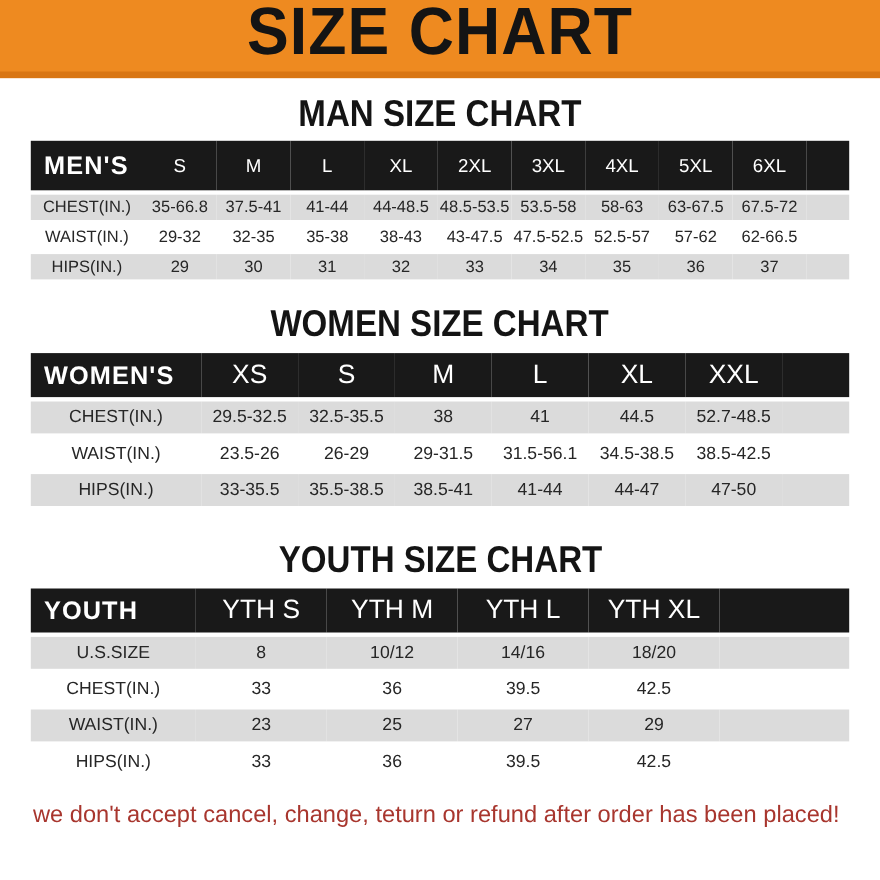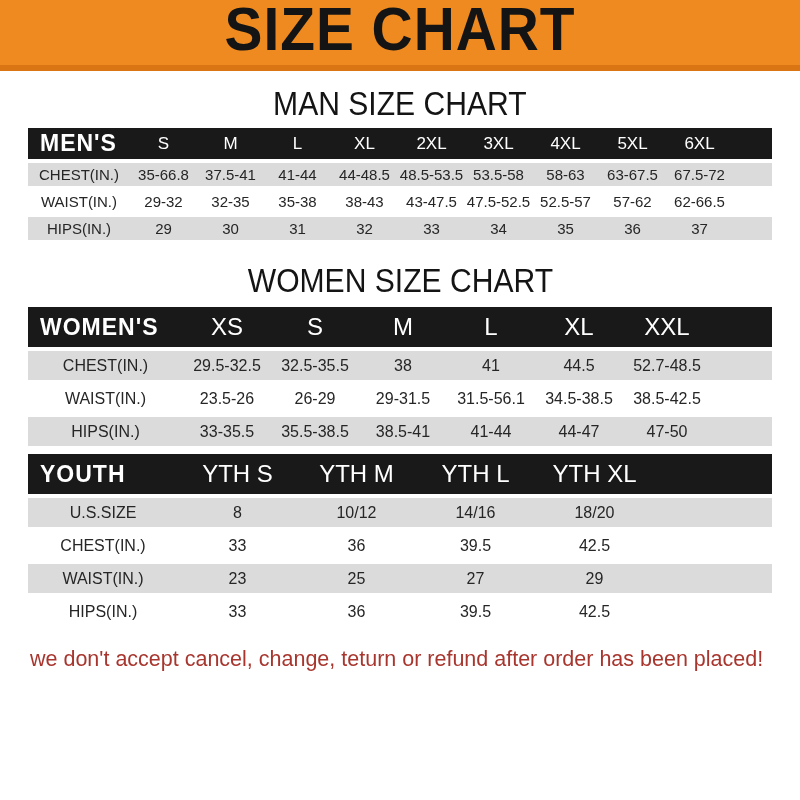--- a/index.html
+++ b/index.html
@@ -21,21 +21,21 @@
     font-weight:bold;
     color:#141414;
     letter-spacing:1px;
     line-height:1;
     transform:scale(0.98,1.05);
   }
   
   .section-heading{
     text-align:center;
     font-size:32px;
-    font-weight:normal;
+    font-weight:bold;
     color:#141414;
     letter-spacing:0px;
     margin:0;
   }
   .section-heading span{display:inline-block;transform:scale(0.94,1.06);}
   #sec-0 .section-heading{margin-top:14px;margin-bottom:2px;}
   #sec-1 .section-heading{margin-top:18px;margin-bottom:4px;}
   #sec-2 .section-heading{margin-top:26px;margin-bottom:4px;}
 
   
@@ -61,21 +61,21 @@
     letter-spacing:1px;
   }
   table.size-table td{
     text-align:center;
     color:#262626;
     padding:0;
   }
   table.size-table tbody tr:nth-child(odd){background:#DBDBDB;}
   table.size-table tbody tr:nth-child(even){background:#ffffff;}
 
-  .sec-0 thead th{height:31px;font-size:17px;}
+  .sec-0 thead th{height:45px;font-size:17px;}
   .sec-0 tbody td{height:23px;font-size:15px;}
   .sec-1 thead th, .sec-2 thead th{height:40px;font-size:24px;}
   .sec-1 tbody td, .sec-2 tbody td{height:29px;font-size:16px;}
 
   .sec-0 col.c-label{width:102px;} .sec-0 col.c-data{width:67px;}  .sec-0 col.c-ghost{width:39px;}
   .sec-1 col.c-label{width:155px;} .sec-1 col.c-data{width:88px;}  .sec-1 col.c-ghost{width:61px;}
   .sec-2 col.c-label{width:150px;} .sec-2 col.c-data{width:119px;} .sec-2 col.c-ghost{width:118px;}
 
   
   .footer-note{
@@ -227,20 +227,21 @@
             <td>44-47</td>
             <td>47-50</td>
             <td></td>
           </tr>
         </tbody>
       </table>
     </div>
 </div>
 
 <div id="sec-2" class="sec-2 chart-section">
+  <h2 class="section-heading"><span>YOUTH SIZE CHART</span></h2>
   <div class="table-slot">
       <table class="size-table">
         <colgroup>
           <col class="c-label">
           <col class="c-data">
           <col class="c-data">
           <col class="c-data">
           <col class="c-data">
           <col class="c-ghost">
         </colgroup>

